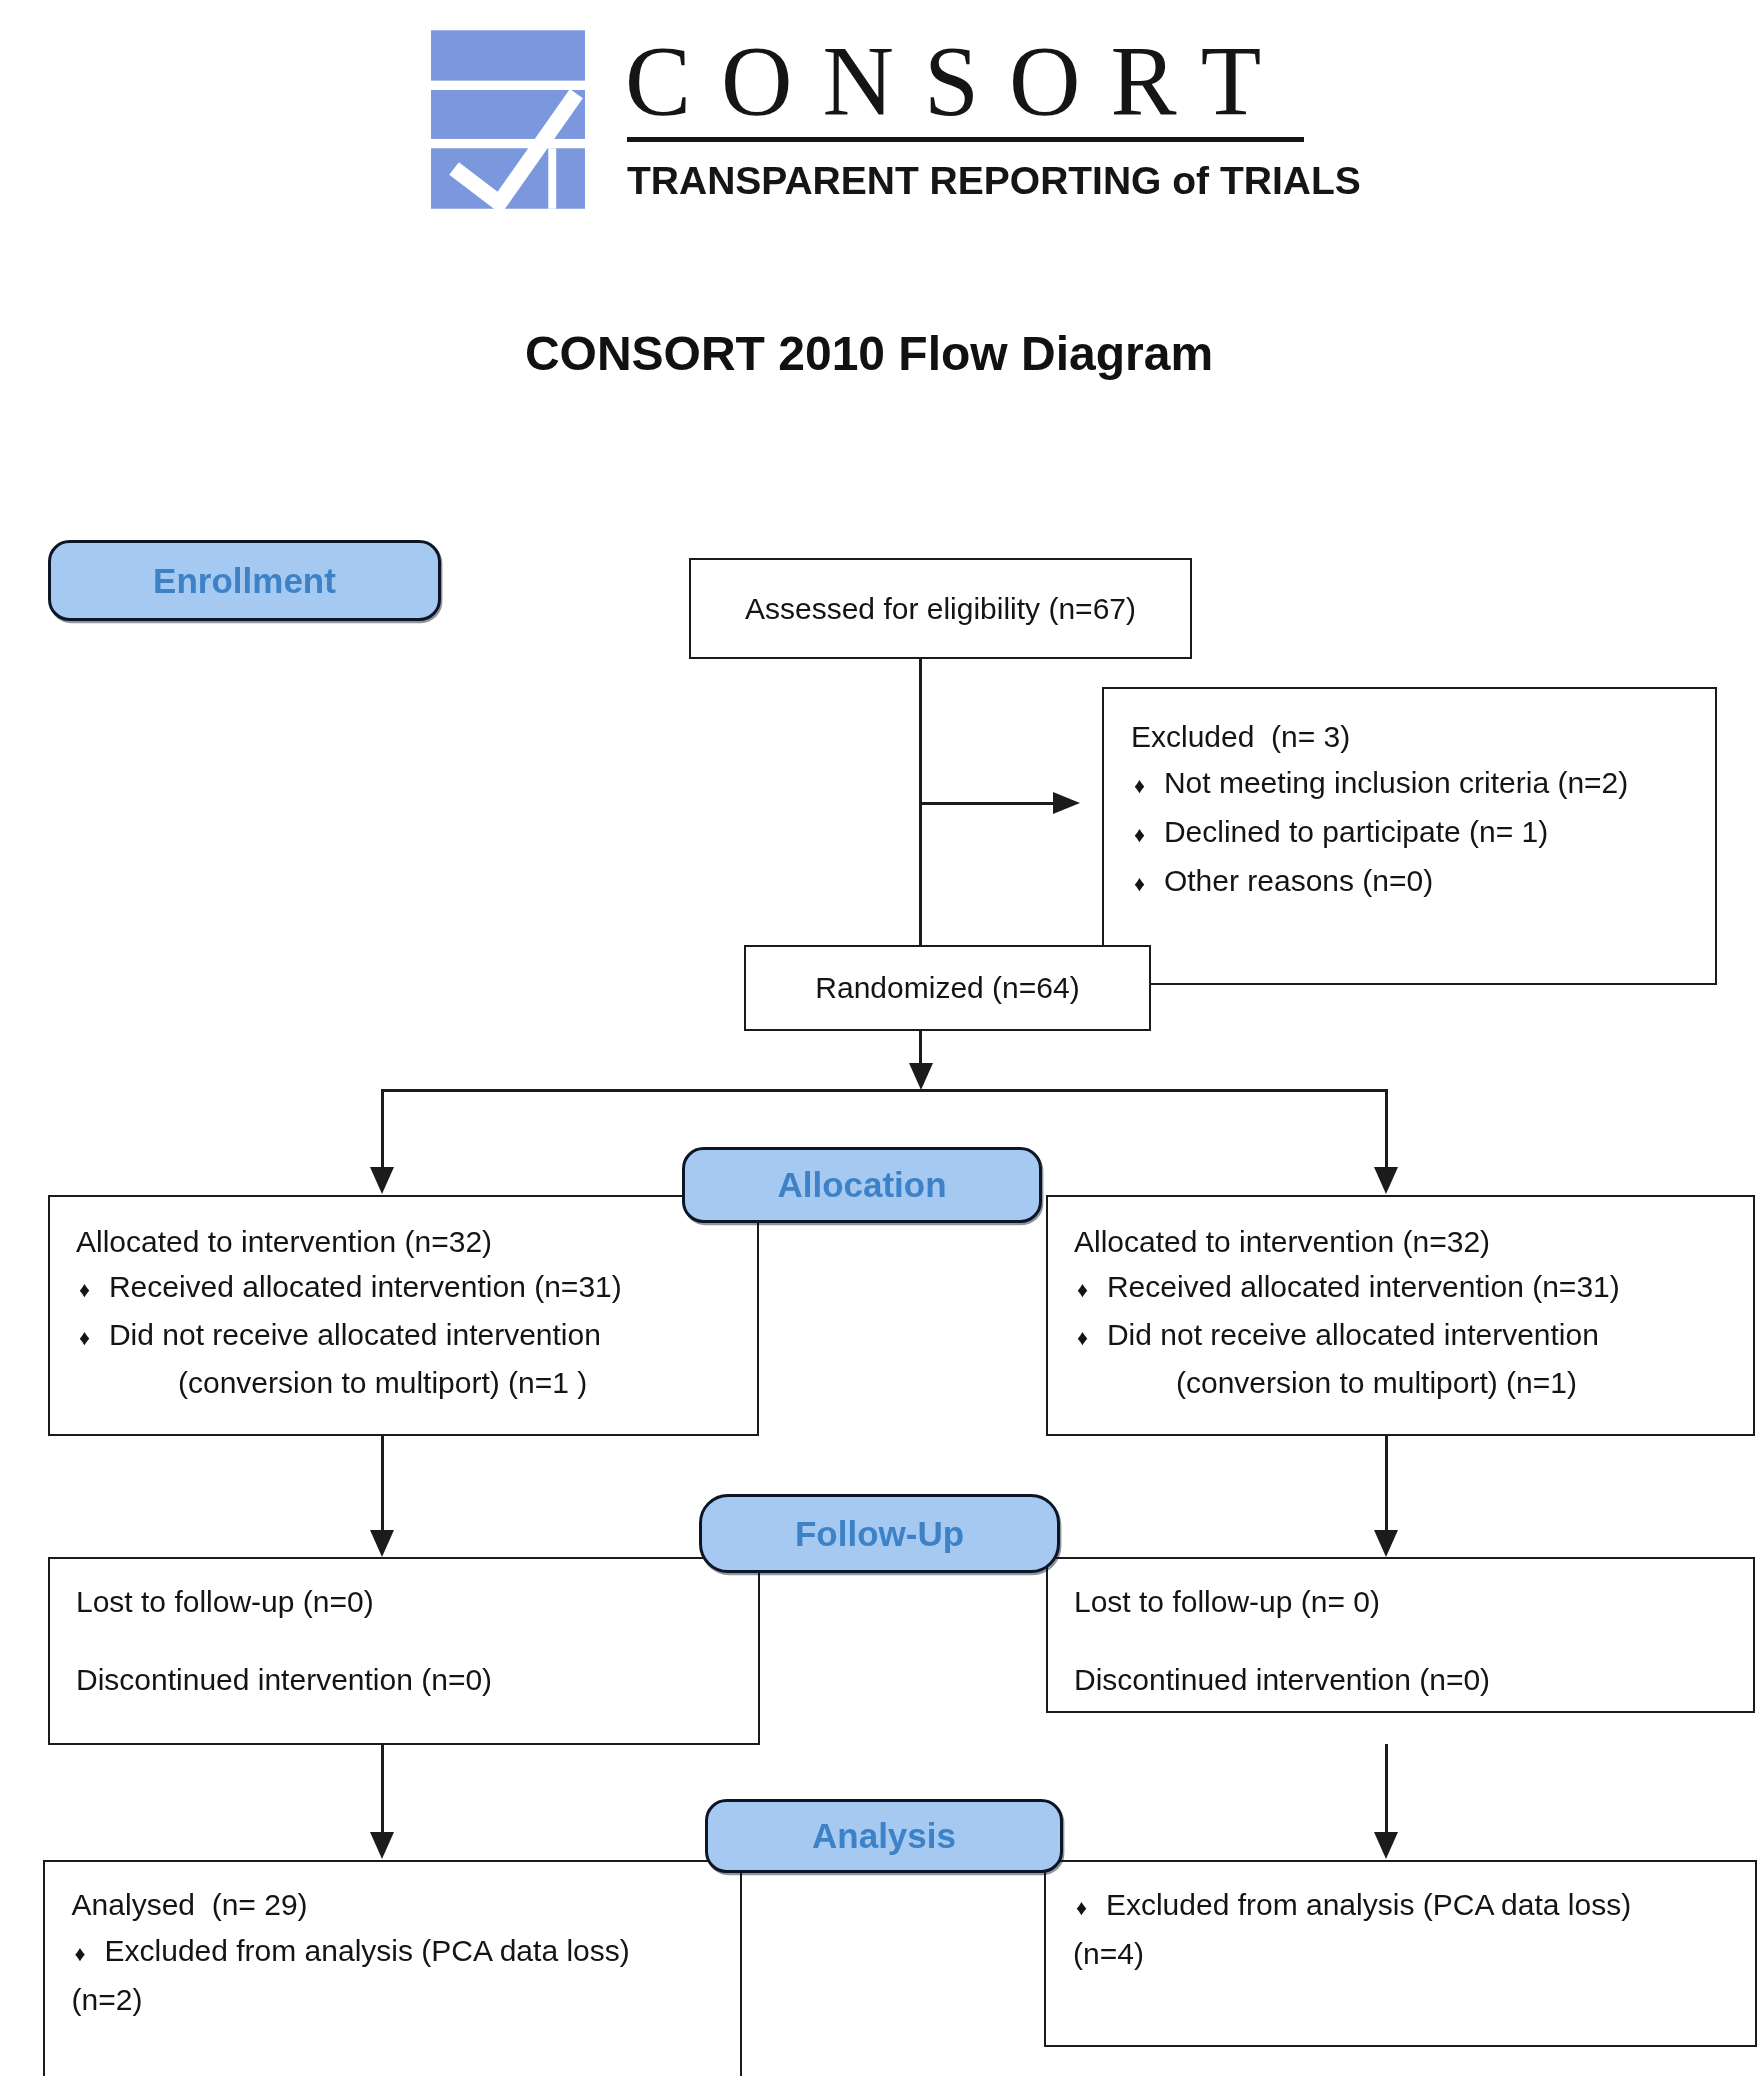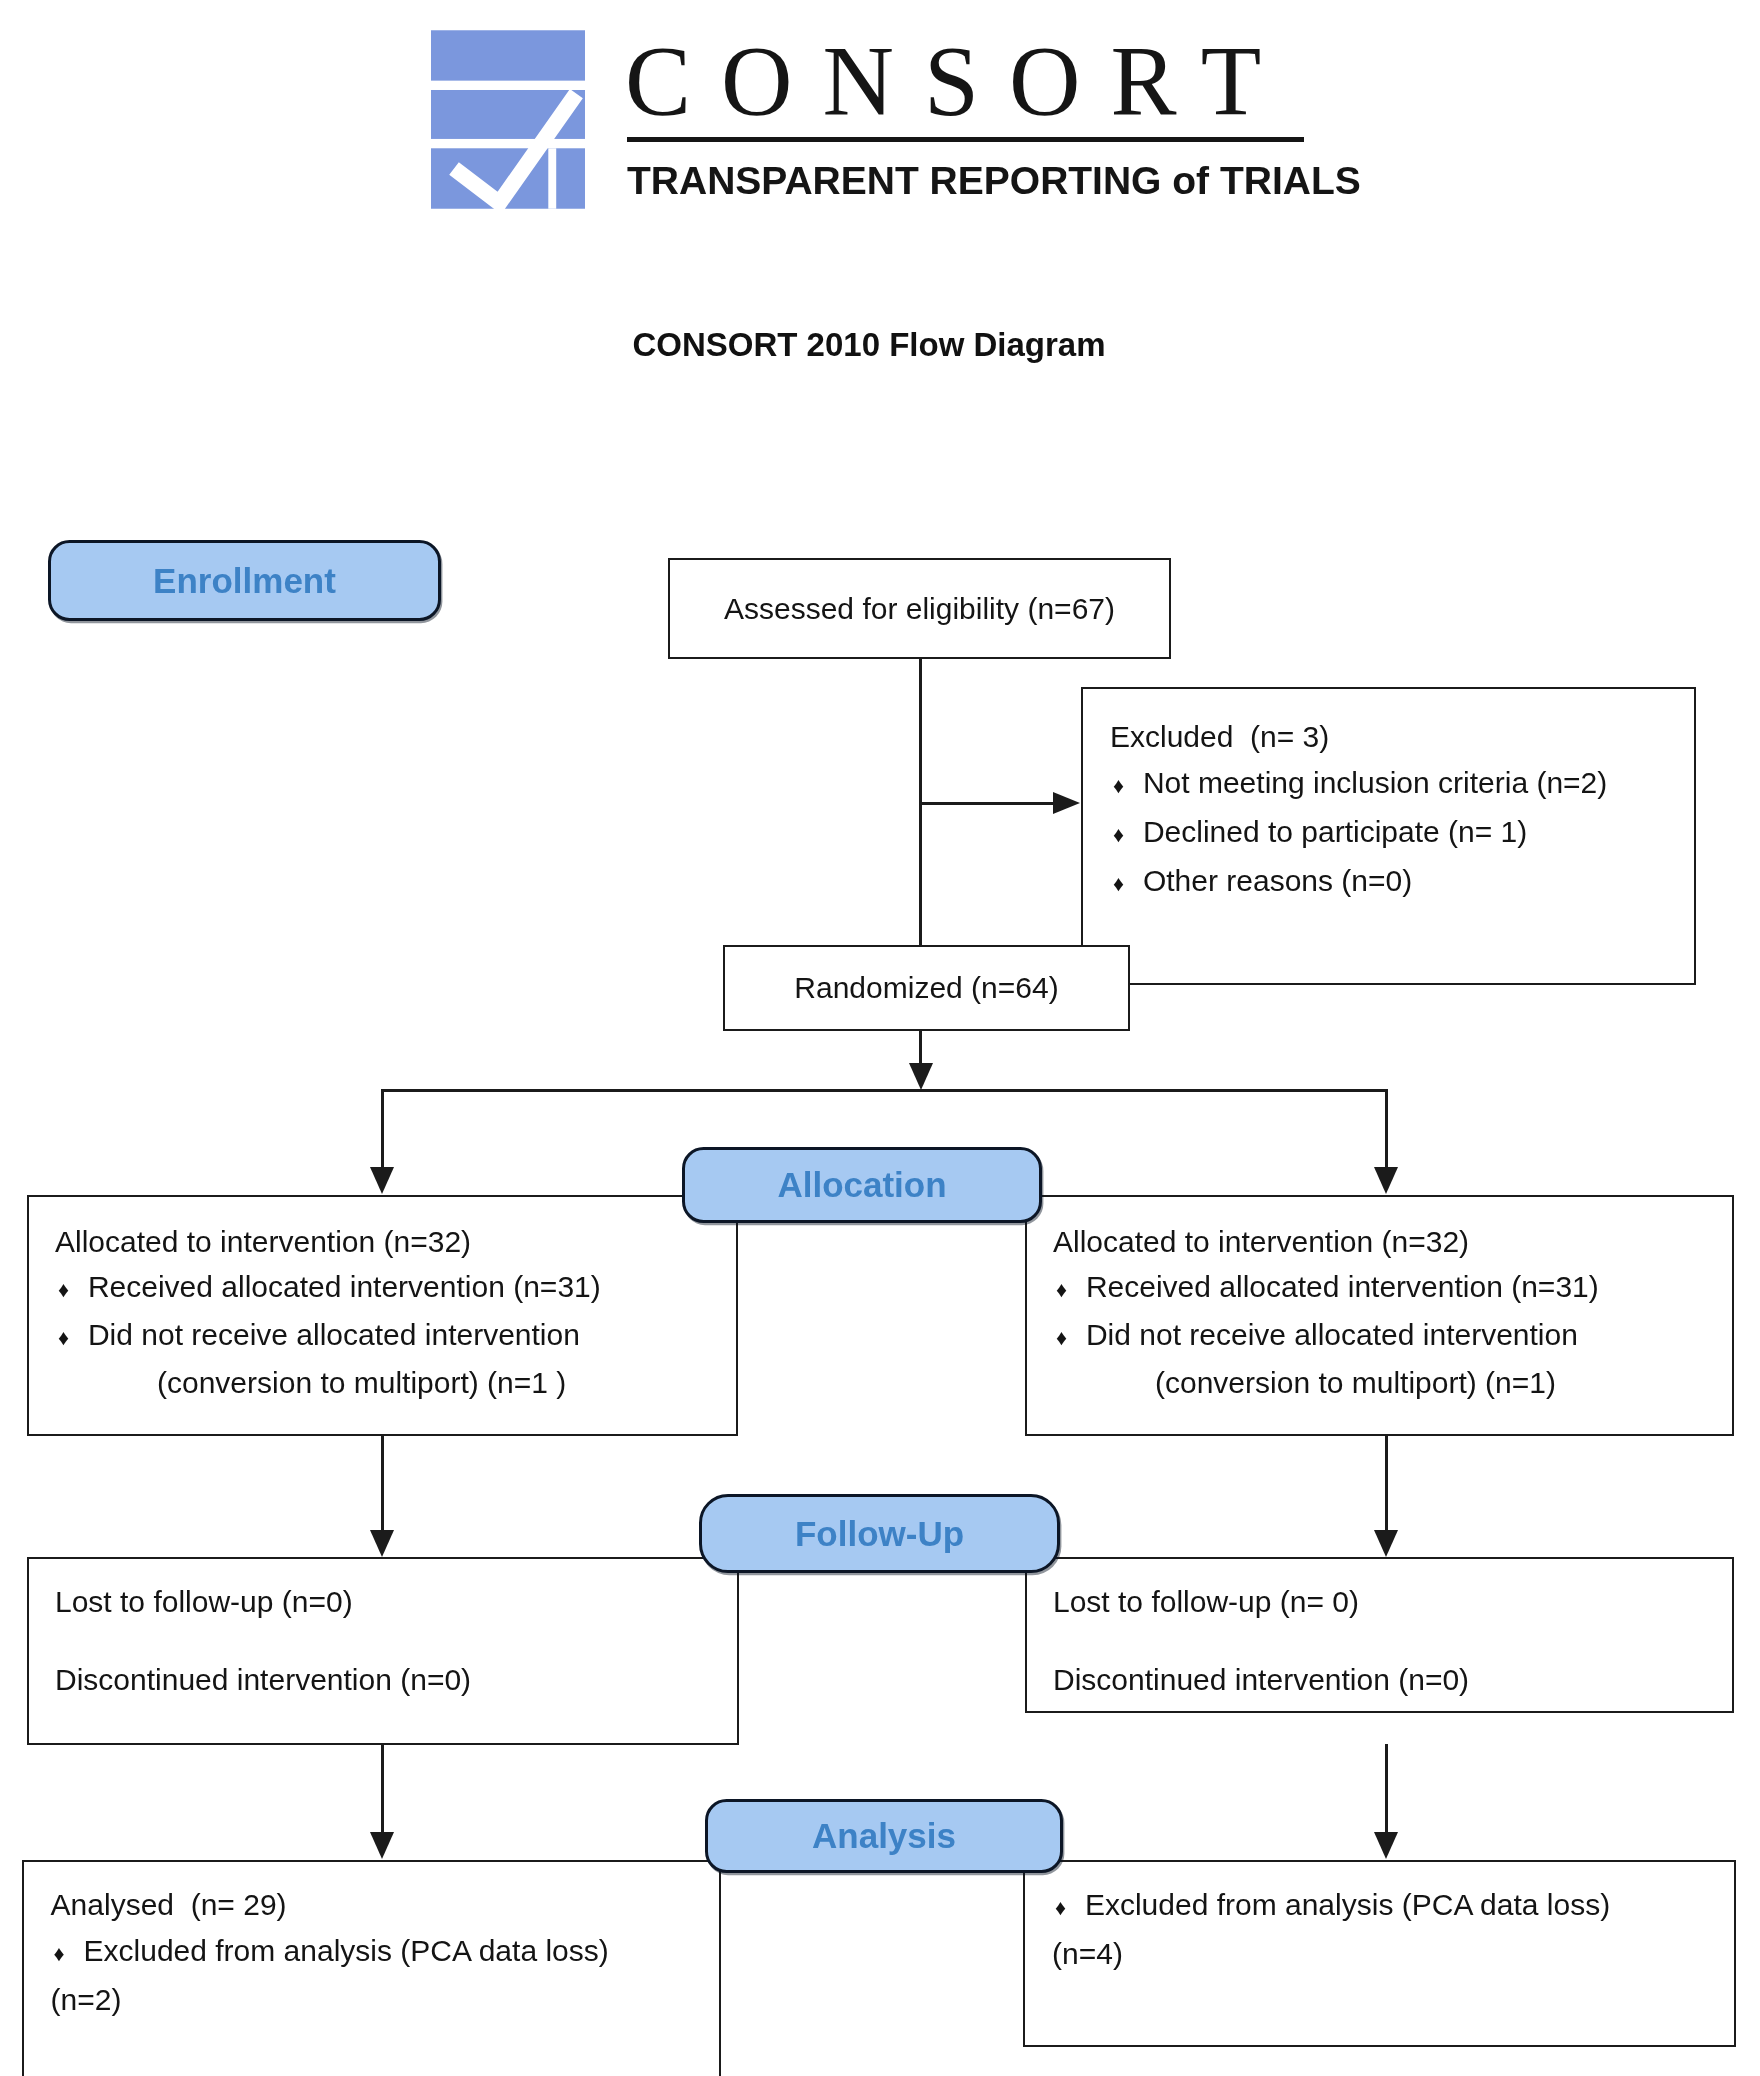--- a/index.html
+++ b/index.html
@@ -30,21 +30,21 @@
     letter-spacing: 30px; white-space: nowrap; line-height: 108px;
   }
   .logo-rule { position: absolute; left: 627px; top: 137px; width: 677px; height: 5px; background: #151515; }
   .logo-tagline {
     position: absolute; left: 627px; top: 159px; width: 692px;
     font-size: 39px; font-weight: 700; color: #151515;
     letter-spacing: 0px; white-space: nowrap;
   }
   .doc-title {
     position: absolute; left: 0; top: 326px; width: 1738px;
-    text-align: center; font-size: 33px; font-weight: 700; color: #111;
+    text-align: center; font-size: 48px; font-weight: 700; color: #111;
   }
 
   
   .pill {
     position: absolute; z-index: 6;
     background: var(--pill_fill);
     border: 3.6px solid var(--pill_border);
     border-radius: 21.6px;
     display: flex; align-items: center; justify-content: center;
     color: var(--pill_text); font-weight: 700; font-size: 35px;
@@ -52,21 +52,21 @@
   }
   #pill-enrollment { left: 48px;  top: 540px;  width: 393px; height: 81px; }
   #pill-allocation { left: 682px; top: 1147px; width: 360px; height: 76px; }
   #pill-followup   { left: 699px; top: 1494px; width: 361px; height: 79px; border-radius: 29px; }
   #pill-analysis   { left: 705px; top: 1799px; width: 358px; height: 74px; }
 
   
   .fbox {
     position: absolute; z-index: 3;
     background: #fff; border: 2.9px solid var(--ink);
-    font-size: 30px; color: #141414;
+    font-size: 30px; color: #141414; margin-left: 21px;
   }
   .fbox.center { display: flex; align-items: center; justify-content: center; }
   #box-assessed   { left: 668px;  top: 558px;  width: 503px; height: 101px; }
   #box-excluded   { left: 1081px; top: 687px;  width: 615px; height: 298px; padding: 24.5px 20px 0 27px; }
   #box-randomized { left: 723px; top: 945px; width: 407px; height: 86px; }
   #box-alloc-l    { left: 27px;   top: 1195px; width: 711px; height: 241px; padding: 21.6px 17.3px 0 26px; }
   #box-alloc-r    { left: 1025px; top: 1195px; width: 709px; height: 241px; padding: 21.6px 17.3px 0 26px; }
   #box-fu-l       { left: 27px;   top: 1557px; width: 712px; height: 188px; padding: 26px 17.3px 0 26px; }
   #box-fu-r       { left: 1025px; top: 1557px; width: 709px; height: 156px; padding: 26px 17.3px 0 26px; }
   #box-an-l       { left: 21.6px;   top: 1860px; width: 699px; height: 227px; padding: 20px 17.3px 0 27px; }

